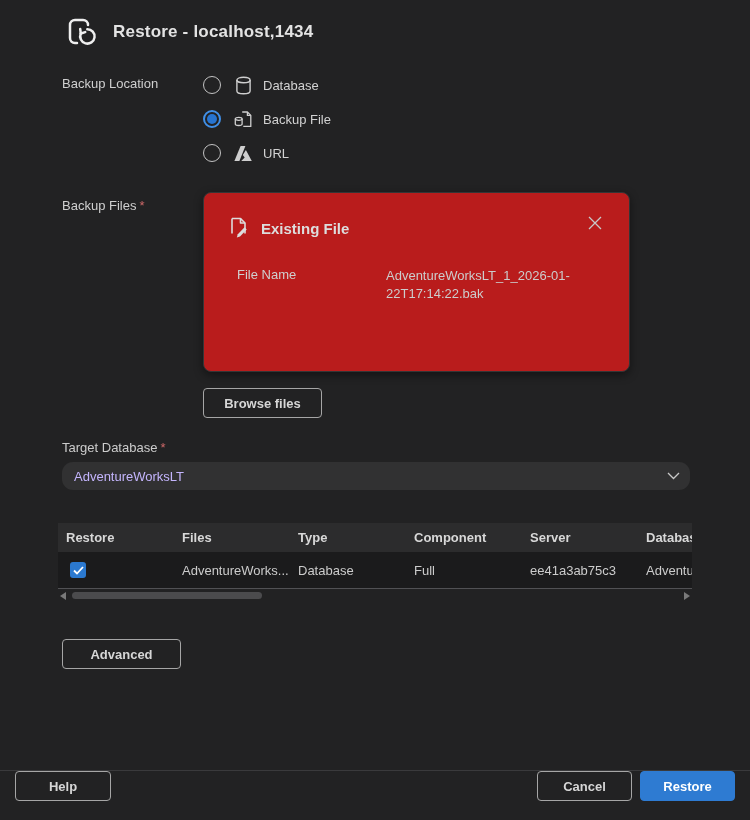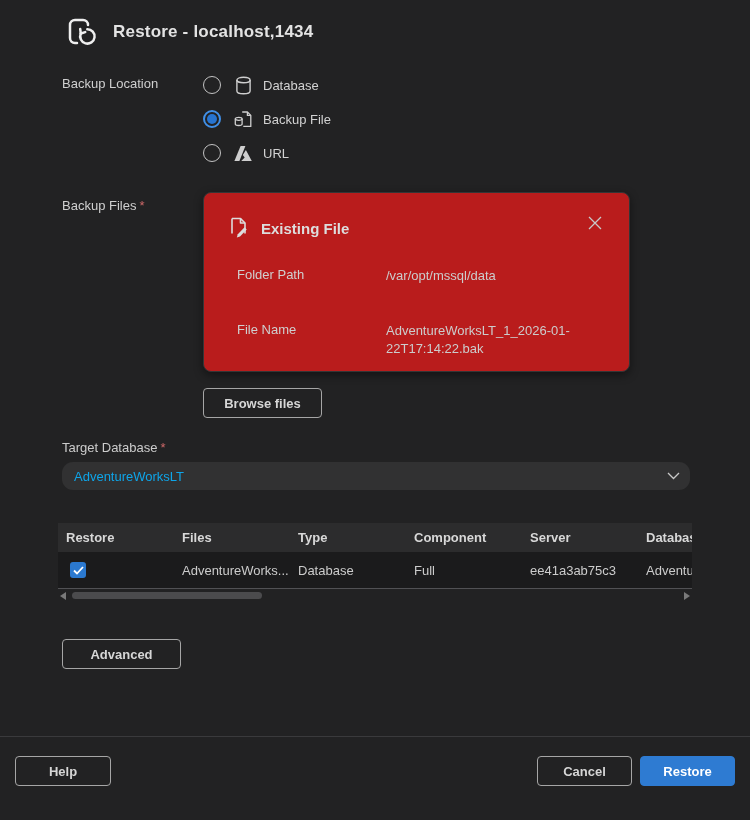--- a/index.html
+++ b/index.html
@@ -62,21 +62,21 @@
     color:#d6d6d6; font-family:"Liberation Sans", sans-serif;
     font-size:13px; font-weight:600; height:30px; cursor:pointer;
   }
   .btn-browse { width:119px; margin-top:16px; }
 
   
   .target-db { margin:22px 0 0 62px; }
   .select {
     margin-top:7px; width:628px; height:28px; background:#313132;
     border-radius:11px; display:flex; align-items:center;
-    padding:0 10px 0 12px; cursor:pointer; color:#0ea5e9;
+    padding:0 10px 0 12px; cursor:pointer; color:#c4b5fd;
   }
   .select .sel-value { flex:1; }
 
   
   .backup-sets { margin:33px 0 0 62px; }
   .bs-title { color:#d2d2d2; }
   .table { width:634px; margin:13px 0 0 -4px; overflow:hidden; }
   .t-head { display:flex; height:29px; background:#2c2c2d; align-items:center; }
   .t-head .cell { font-weight:700; color:#d8d8d8; }
   .cell { width:116px; flex-shrink:0; padding-left:8px; white-space:nowrap; overflow:hidden; }
@@ -92,22 +92,22 @@
   }
   .h-thumb { position:absolute; left:14px; top:3px; width:190px; height:7px; border-radius:4px; background:#4b4b4d; cursor:pointer; }
   .arrow { position:absolute; top:3px; width:0; height:0; cursor:pointer; }
   .arrow-left { left:2px; border-top:4px solid transparent; border-bottom:4px solid transparent; border-right:6px solid #7a7a7a; }
   .arrow-right { right:2px; border-top:4px solid transparent; border-bottom:4px solid transparent; border-left:6px solid #7a7a7a; }
 
   .btn-advanced { width:119px; margin:38px 0 0 62px; }
 
   
   .footer {
-    position:absolute; left:0; top:736px; width:750px; height:50px;
-    border-top:1px solid #3a3a3c; display:flex; align-items:flex-end;
+    position:absolute; left:0; top:770px; width:750px; height:50px;
+    border-top:1px solid #3a3a3c; display:flex; align-items:flex-start;
     padding:0 15px;
   }
   .footer .left-group { display:flex; gap:9px; }
   .footer .right-group { display:flex; gap:8px; margin-left:auto; }
   .btn-help, .btn-script, .btn-cancel { width:95px; }
   .btn-help { width:96px; }
   .btn-primary { width:95px; background:#2e7bd2; border:1px solid #2e7bd2; color:#ffffff; }
 
   svg { display:block; }
 </style>
@@ -189,24 +189,20 @@
             </svg>
           </span>
           <span class="card-title">Existing File</span>
         </div>
         <span class="card-close">
           <svg width="14" height="14" viewBox="0 0 14 14" stroke="#c8c8c8" stroke-width="1.3">
             <path d="M1 1 L13 13 M13 1 L1 13"></path>
           </svg>
         </span>
         <div class="card-field">
-          <span class="f-label">Folder Path</span>
-          <span class="f-value">/var/opt/mssql/data</span>
-        </div>
-        <div class="card-field">
           <span class="f-label">File Name</span>
           <span class="f-value">AdventureWorksLT_1_2026-01-22T17:14:22.bak</span>
         </div>
       </div>
       <button class="btn btn-browse">Browse files</button>
     </div>
   </div>
 
   
   <div class="target-db">

